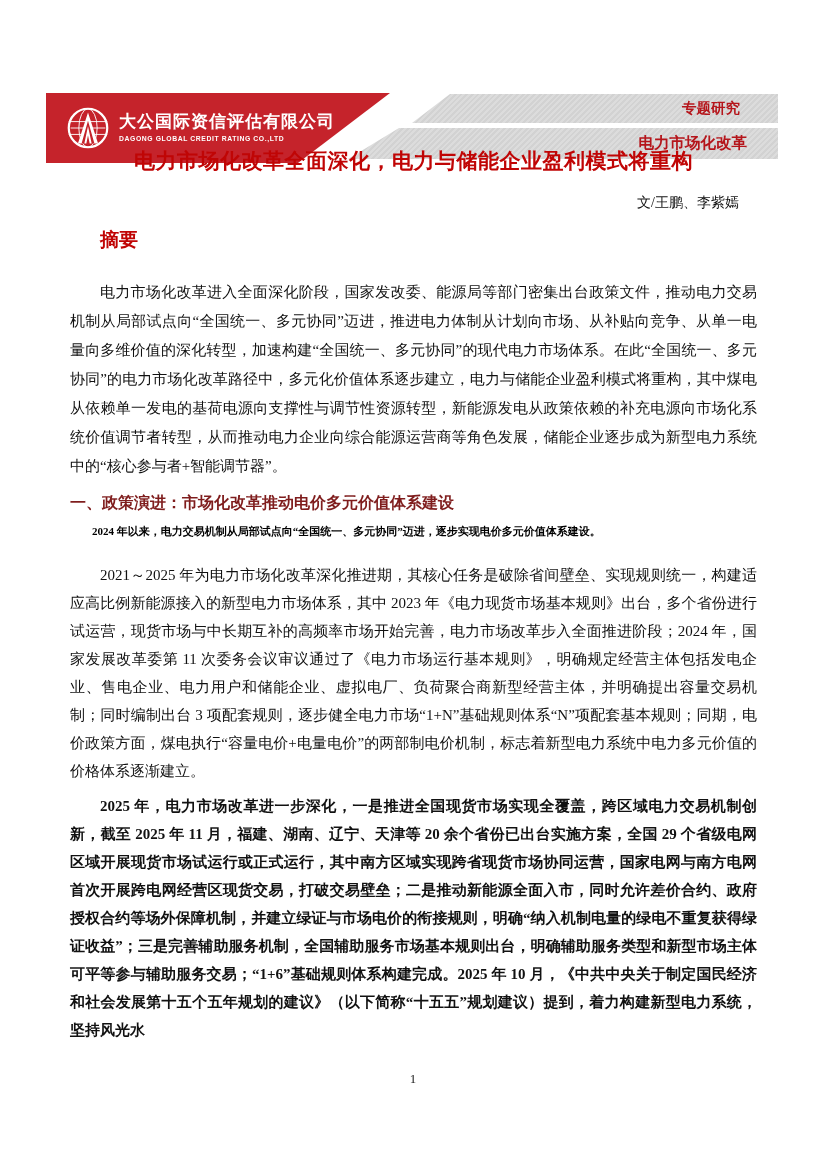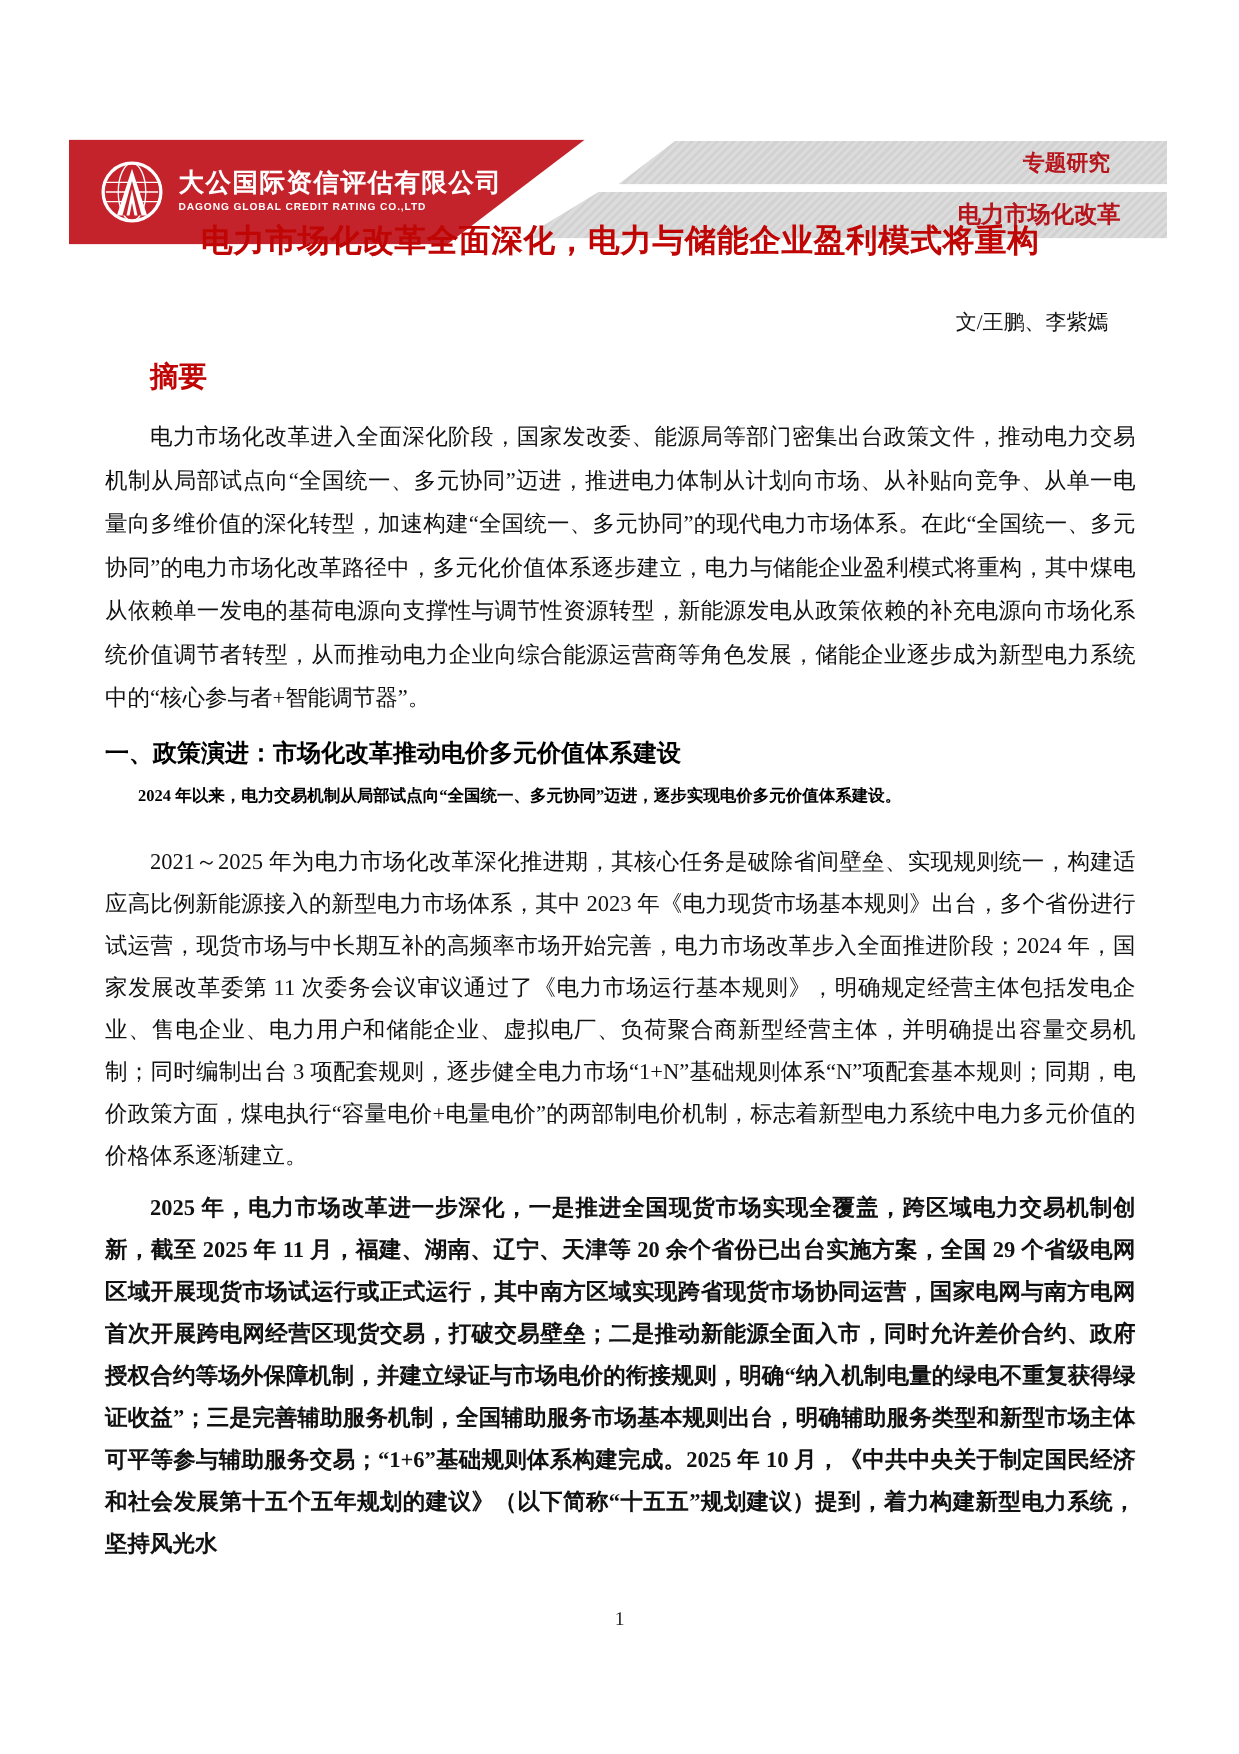--- a/index.html
+++ b/index.html
@@ -55,36 +55,36 @@
   
   .doc {
     position: absolute; top: 148px; left: 70px; width: 687px;
   }
   .title {
     font-family: Liberation Mono, monospace;
     font-size: 21px; font-weight: bold; color: #c00505;
     text-align: center; line-height: 30px; letter-spacing: 0.5px;
   }
   .byline {
-    margin-top: 28px; text-align: right; padding-right: 18px;
+    margin-top: 16px; text-align: right; padding-right: 18px;
     font-size: 14px; color: #111111;
   }
   .red-head {
     font-family: Liberation Sans, sans-serif;
     font-size: 19px; font-weight: bold; color: #c00505;
     margin: 15px 0 0 30px; line-height: 26px;
   }
   .abstract-p {
-    margin-top: 13px;
+    margin-top: 25px;
     font-size: 15px; line-height: 29px;
     text-align: justify; text-indent: 2em; color: #111111;
   }
   .sec-head {
     margin-top: 9px; font-weight: bold; font-size: 16px;
-    line-height: 25px; color: #000000;
+    line-height: 25px; color: #7f1d1d;
   }
   .lead-p {
     font-weight: bold; font-size: 11px; line-height: 28px;
     text-align: justify; text-indent: 2em; margin-top: 2px; color: #000000;
   }
   .body-p {
     font-size: 15px; line-height: 28px;
     text-align: justify; text-indent: 2em; margin-top: 16px; color: #111111;
   }
   .body-p + .body-p { margin-top: 7px; font-weight: bold; }

